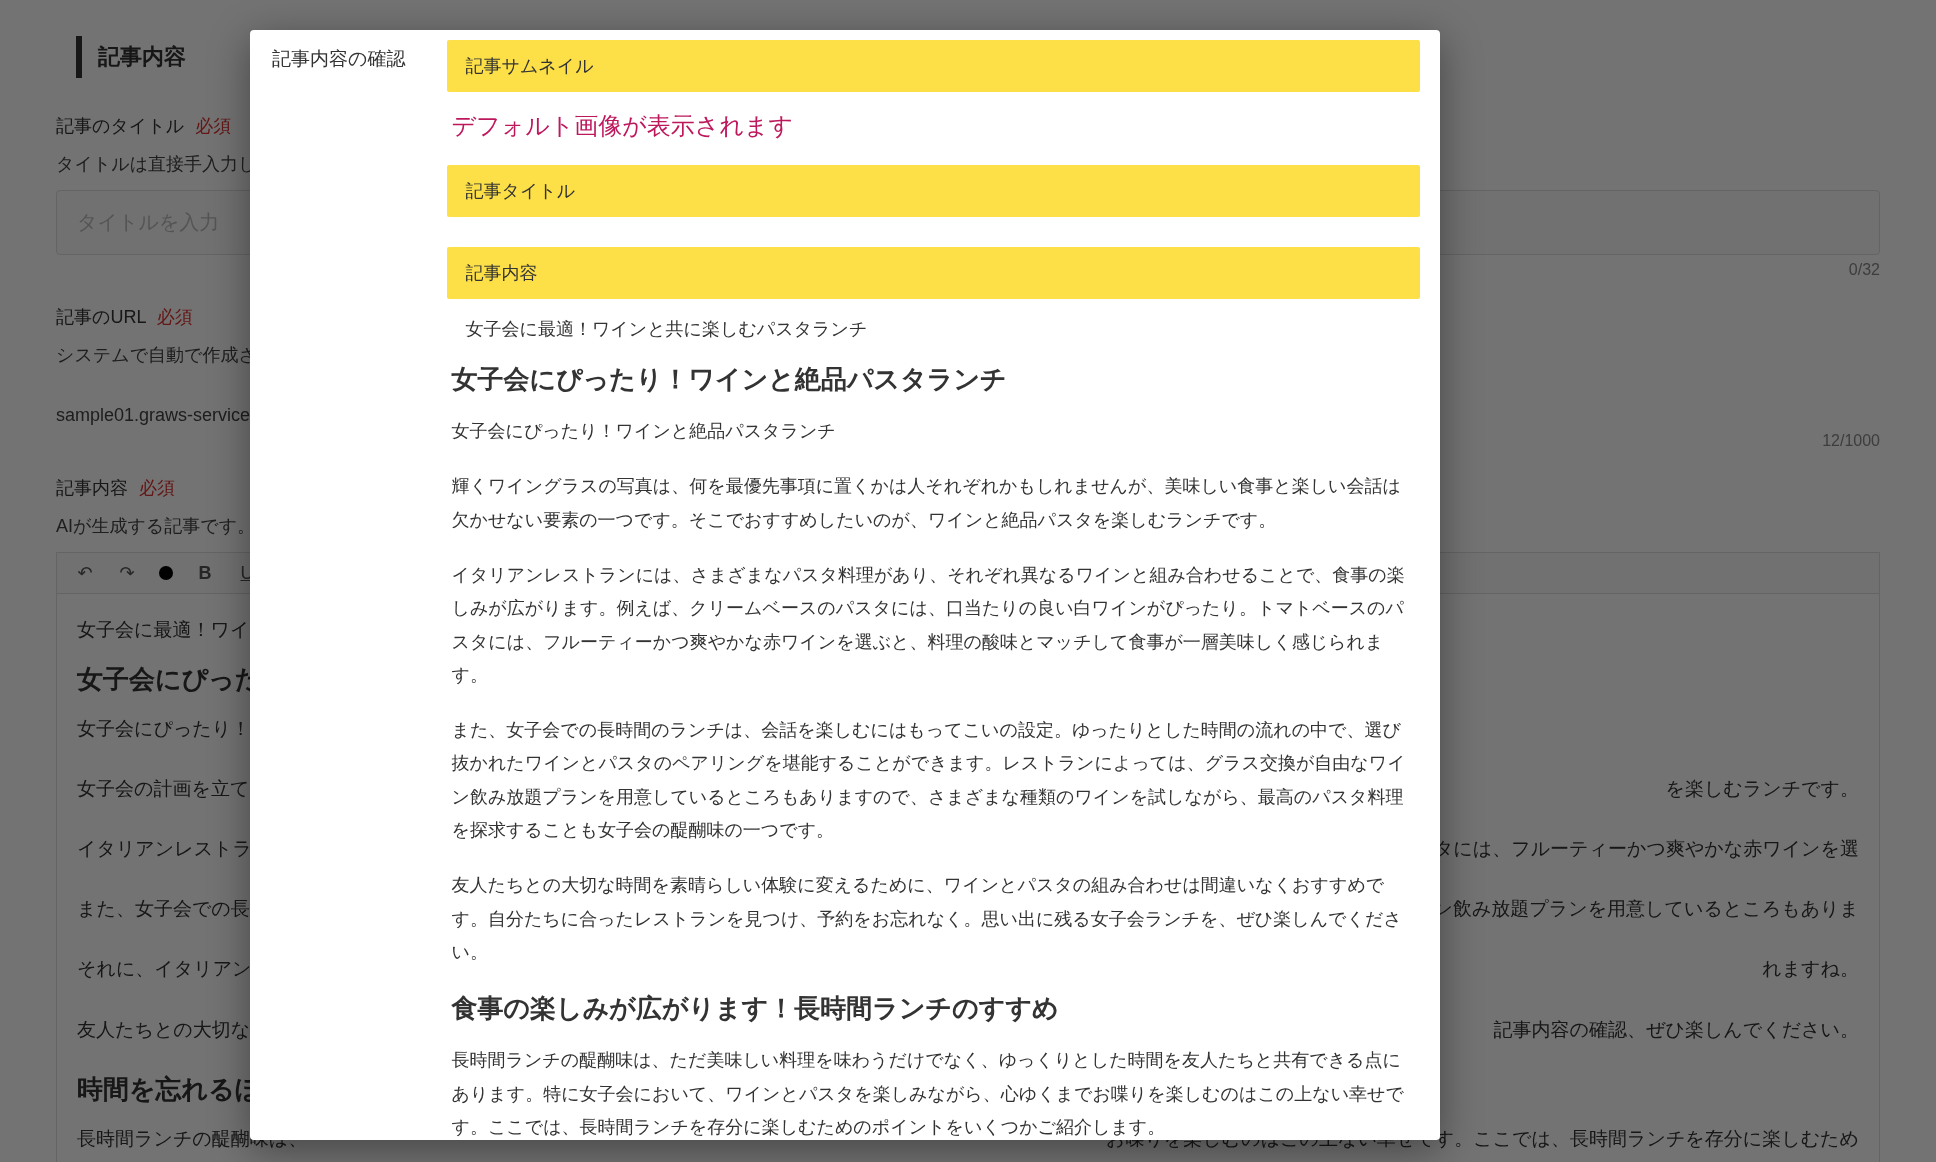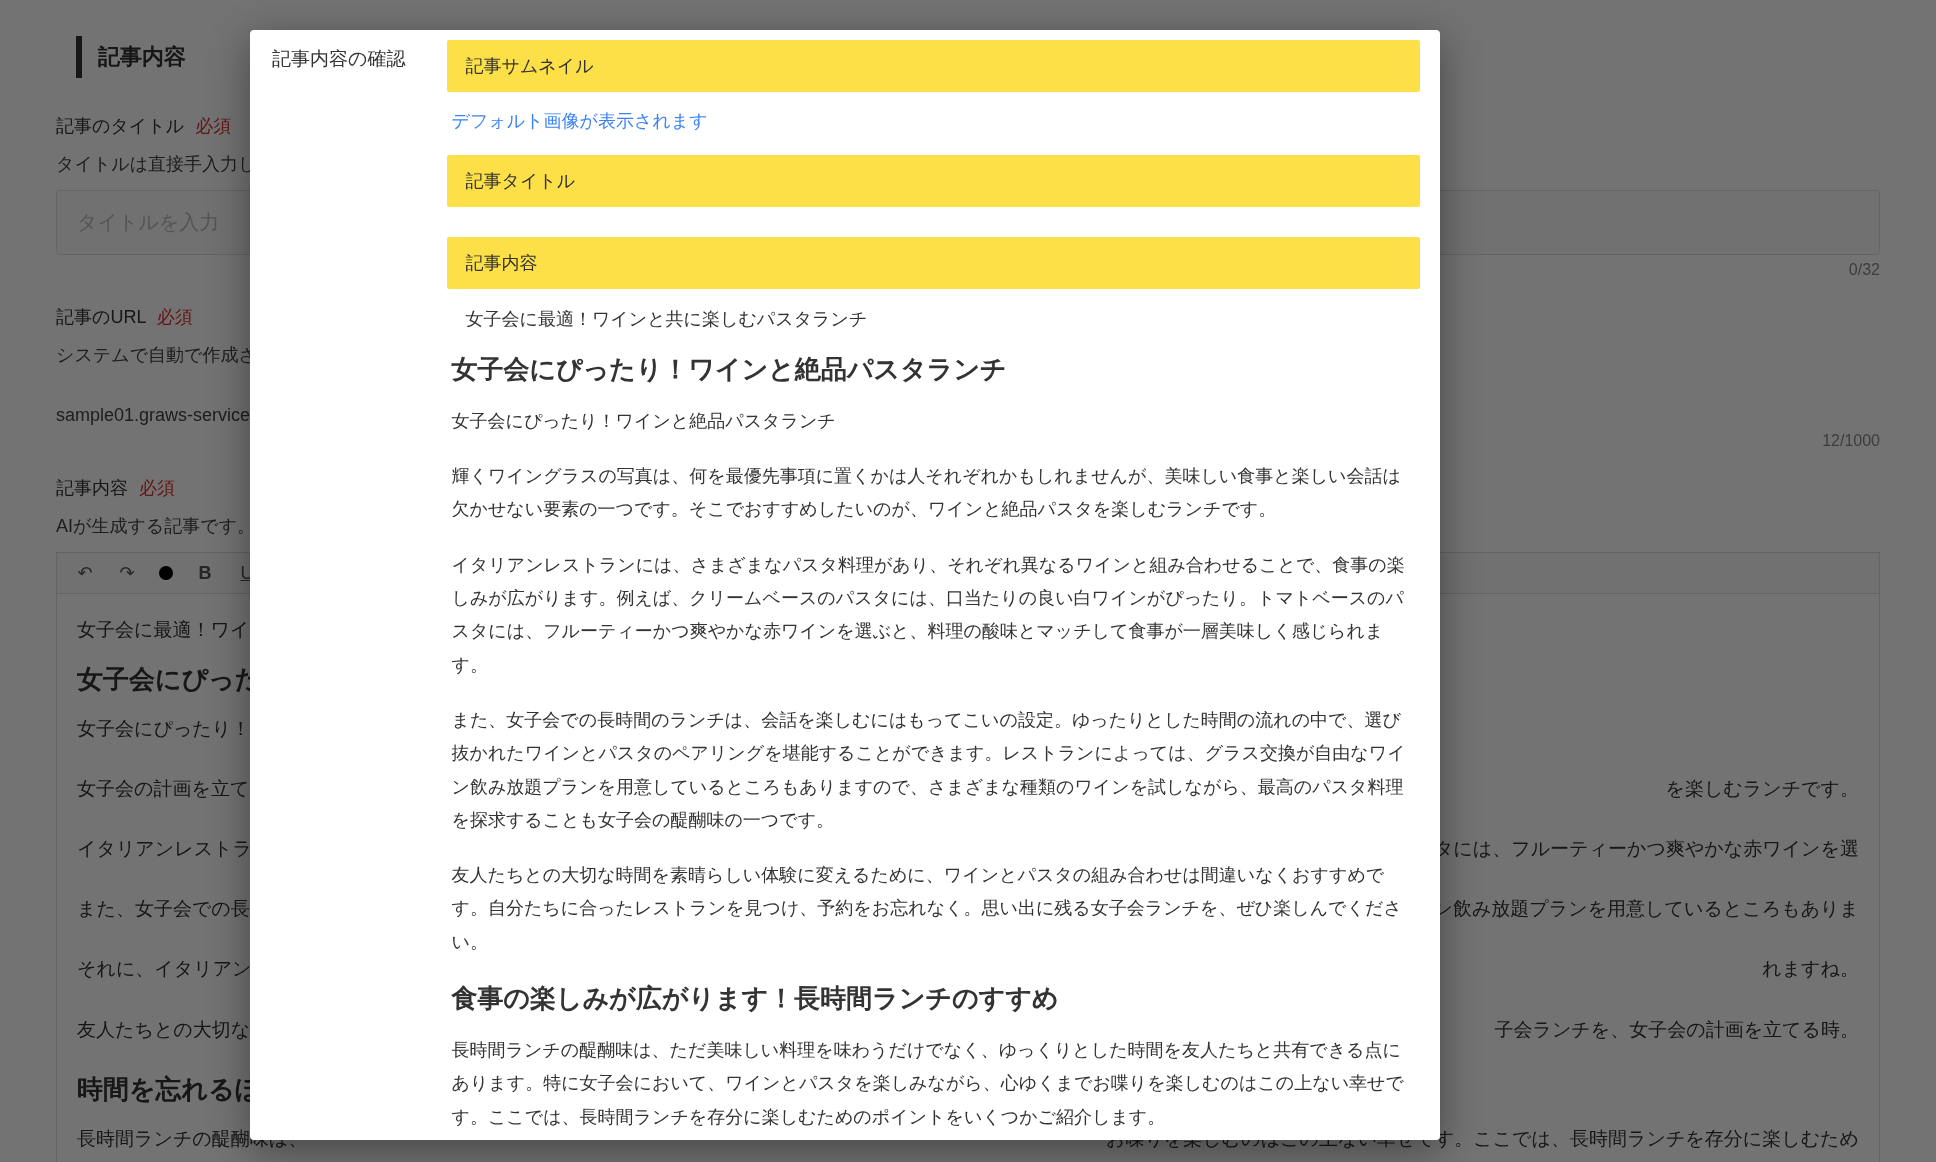--- a/index.html
+++ b/index.html
@@ -131,22 +131,22 @@
 
   .sec-label {
     background: #fde047;
     padding: 14px 18px;
     font-size: 18px;
     color: #333;
     margin: 10px 0 14px 0;
     border-radius: 2px;
   }
   .sec-text {
-    font-size: 18px;
-    color: #3b82f6;
+    font-size: 24px;
+    color: #be185d;
     padding: 0 4px 8px 4px;
     line-height: 1.7;
   }
   .article-body { padding: 0 4px; }
   .article-body .lead { margin: 10px 0 16px 14px; }
   .article-body h2 { font-size: 26px; font-weight: 700; margin: 14px 0 18px; }
   .article-body p { margin: 0 0 22px 0; line-height: 1.85; font-size: 18px; color: #333; }
 </style>
 </head>
 <body>
@@ -192,21 +192,21 @@
     </div>
 
     <div class="editor">
       <p class="lead">女子会に最適！ワインと</p>
       <h2>女子会にぴった</h2>
       <p>女子会にぴったり！ワイ</p>
       <p><span>女子会の計画を立てる時、</span><span style="float:right">を楽しむランチです。</span></p>
       <p><span>イタリアンレストランには</span><span style="float:right">ワインがぴったり。トマトベースのパスタには、フルーティーかつ爽やかな赤ワインを選</span></p>
       <p><span>また、女子会での長時間</span><span style="float:right">ンによっては、グラス交換が自由なワイン飲み放題プランを用意しているところもありま</span></p>
       <p><span>それに、イタリアンは見ん</span><span style="float:right">れますね。</span></p>
-      <p><span>友人たちとの大切な時間</span><span style="float:right">子会ランチを、女子会の計画を立てる時。</span></p>
+      <p><span>友人たちとの大切な時間</span><span style="float:right">記事内容の確認、ぜひ楽しんでください。</span></p>
       <h2>時間を忘れるほ</h2>
       <p><span>長時間ランチの醍醐味は、</span><span style="float:right">お喋りを楽しむのはこの上ない幸せです。ここでは、長時間ランチを存分に楽しむため</span></p>
     </div>
   </div>
 </div>
 
 <div class="dim"></div>
 
 <div class="modal">
   <div class="modal-header">記事内容の確認</div>

